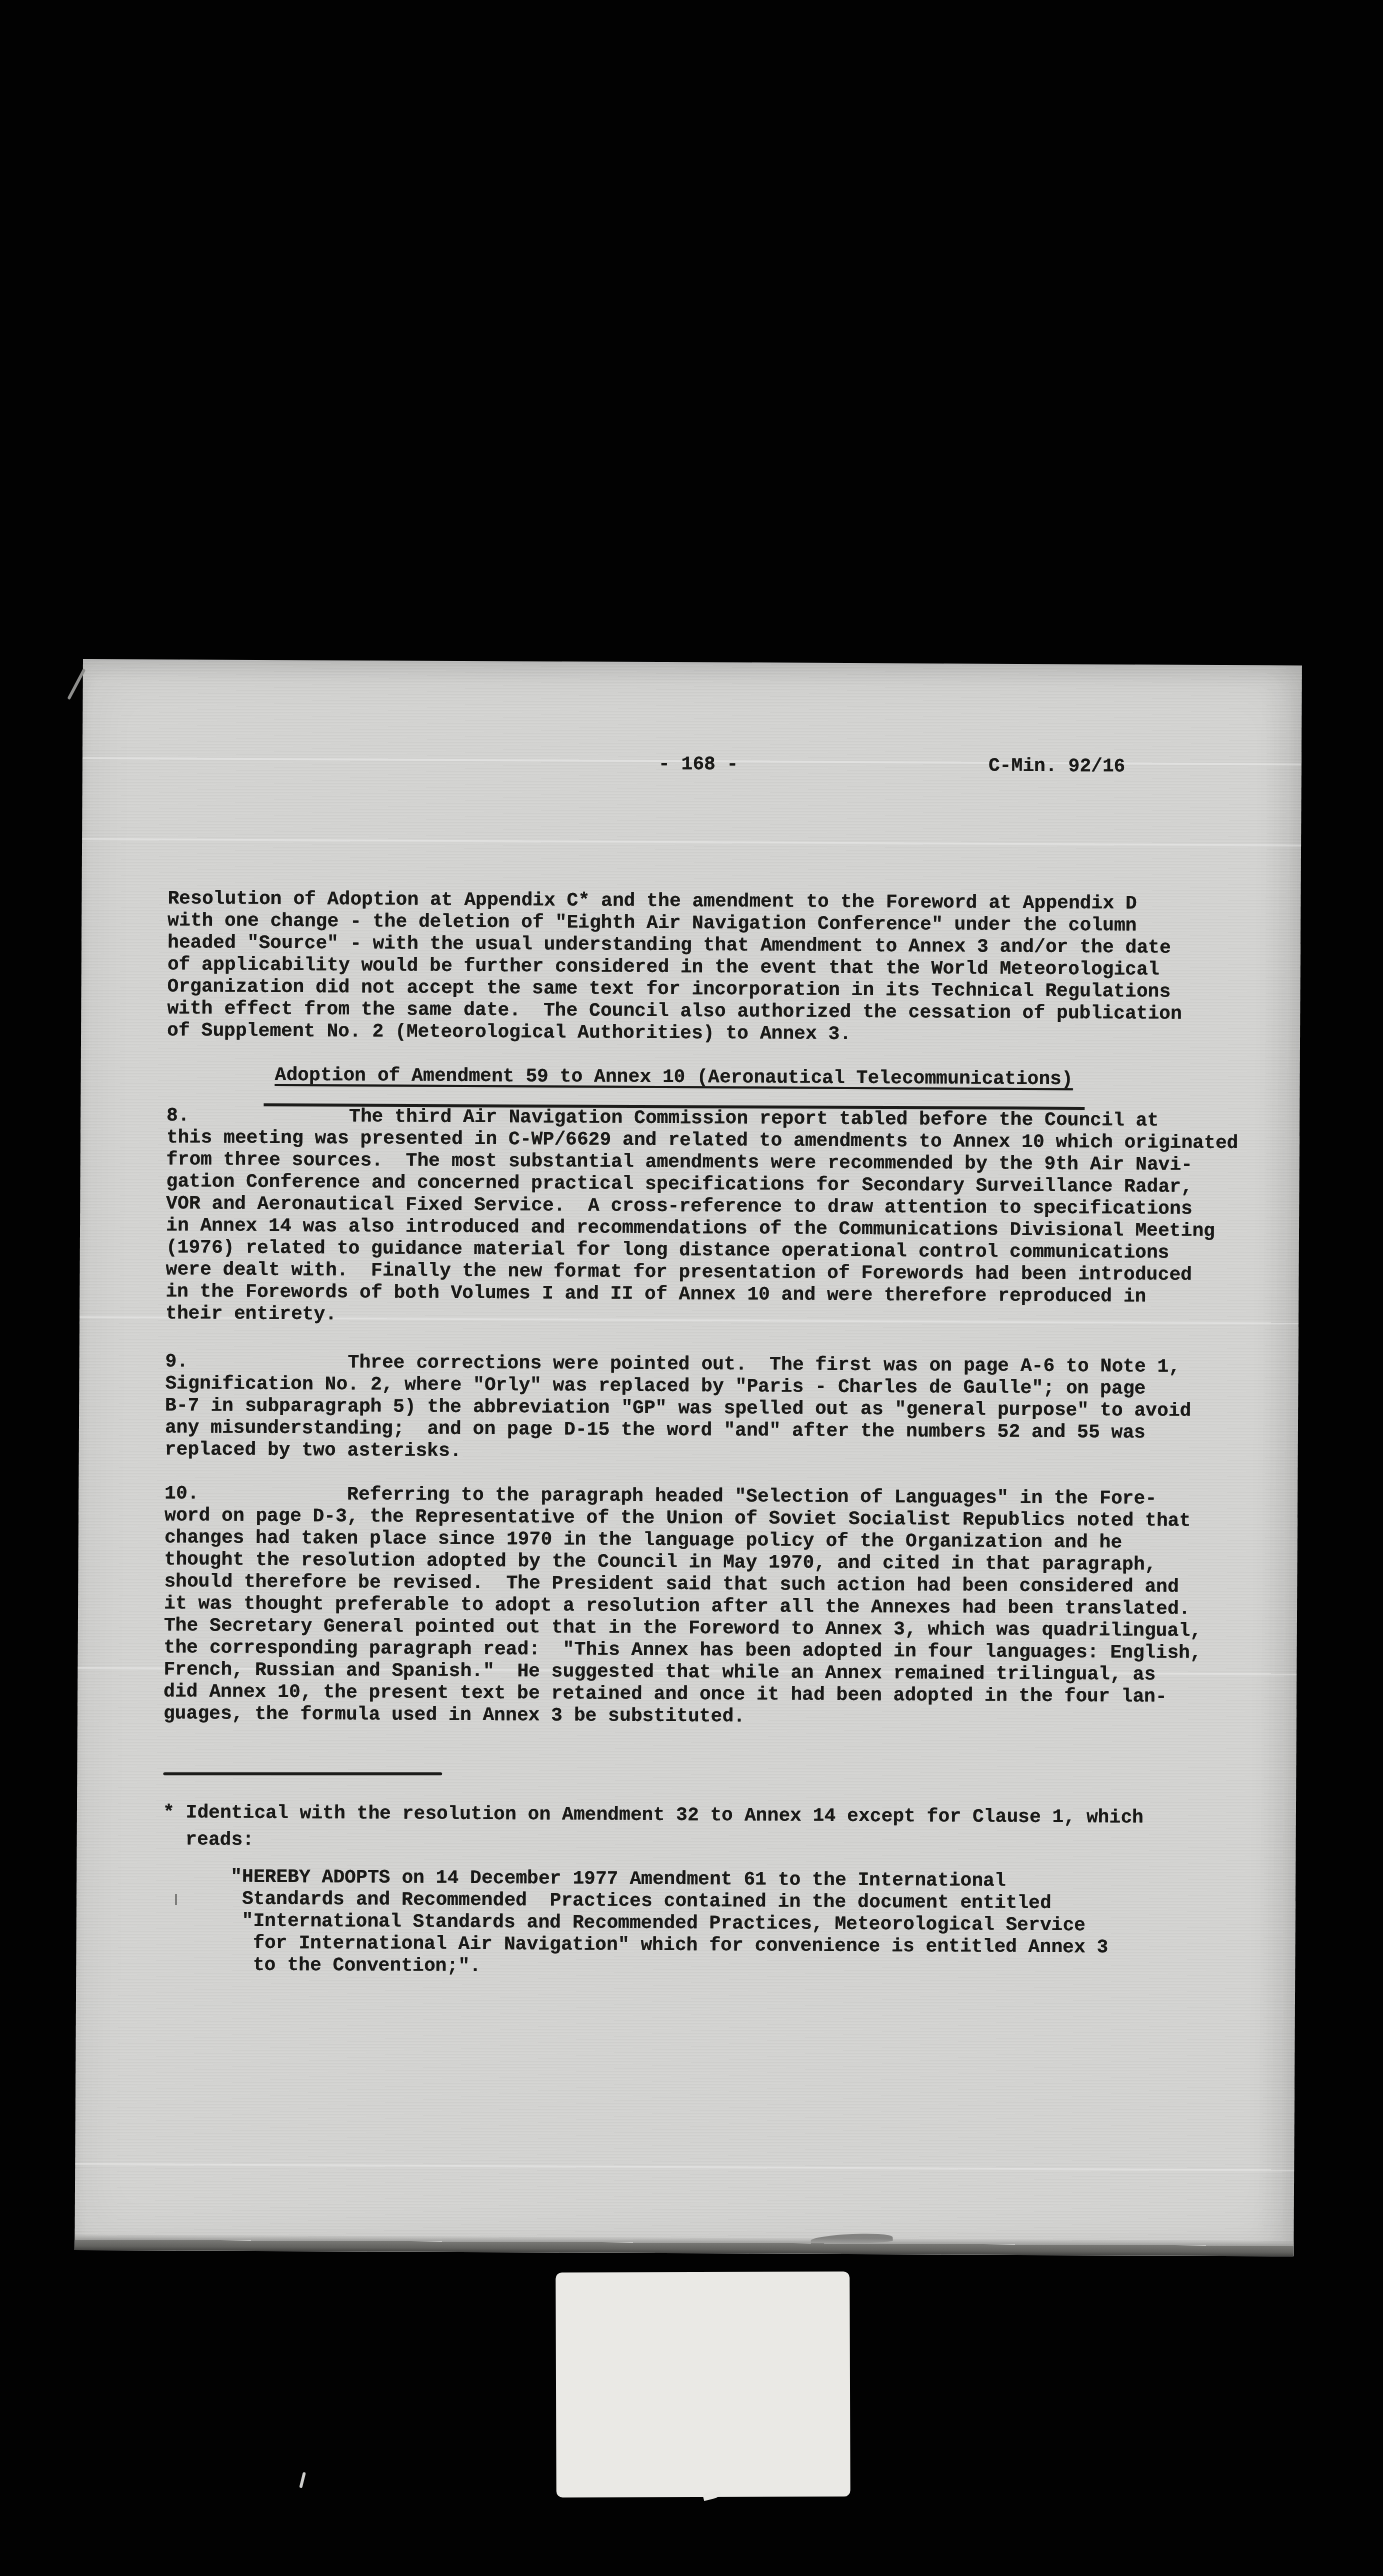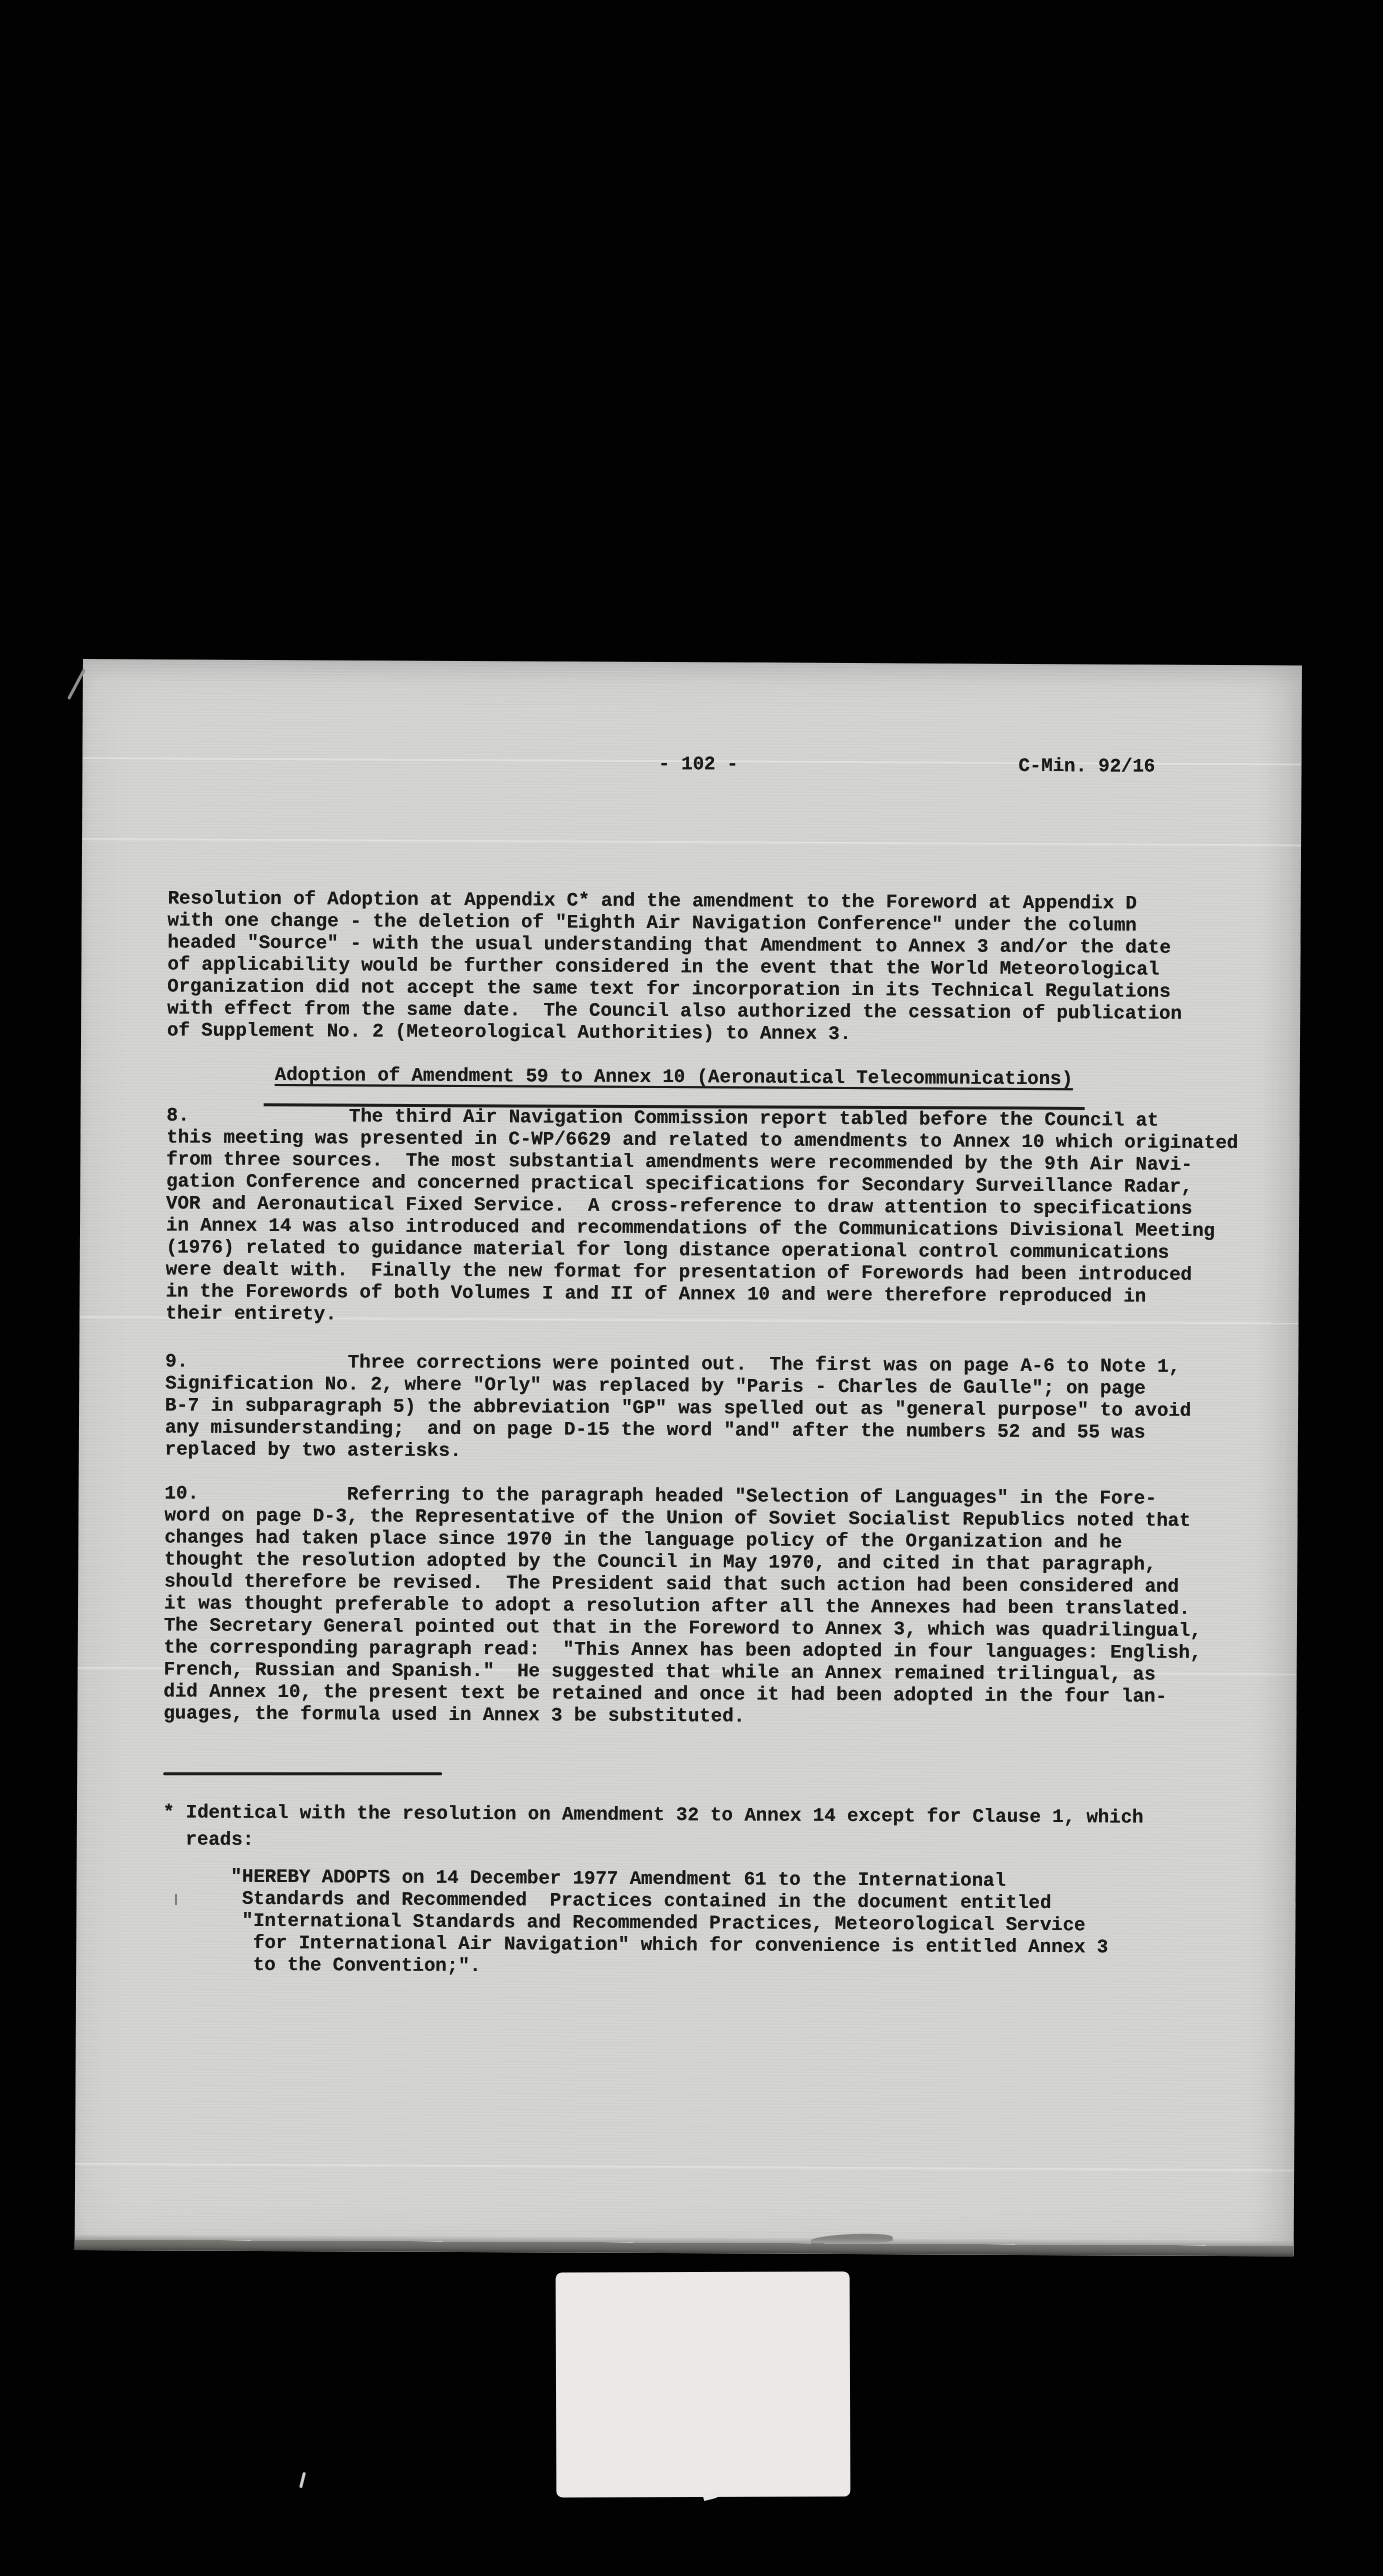--- a/index.html
+++ b/index.html
@@ -102,22 +102,22 @@
 <body>
 
 <div class="page">
 
   <div class="streak" style="top:98px"></div>
   <div class="streak" style="top:179px"></div>
   <div class="streak" style="top:657px"></div>
   <div class="streak" style="top:1008px"></div>
   <div class="streak" style="top:1504px"></div>
 
-  <div class="hdr" style="left:576px; top:91px">- 102 -</div>
-  <div class="hdr" style="left:936px; top:91px">C-Min. 92/16</div>
+  <div class="hdr" style="left:576px; top:91px">- 168 -</div>
+  <div class="hdr" style="left:906px; top:91px">C-Min. 92/16</div>
 
   <section class="tblock" style="top:228px">
       <div class="tline">Resolution of Adoption at Appendix C* and the amendment to the Foreword at Appendix D</div>
       <div class="tline">with one change - the deletion of "Eighth Air Navigation Conference" under the column</div>
       <div class="tline">headed "Source" - with the usual understanding that Amendment to Annex 3 and/or the date</div>
       <div class="tline">of applicability would be further considered in the event that the World Meteorological</div>
       <div class="tline">Organization did not accept the same text for incorporation in its Technical Regulations</div>
       <div class="tline">with effect from the same date.  The Council also authorized the cessation of publication</div>
       <div class="tline">of Supplement No. 2 (Meteorological Authorities) to Annex 3.</div>
     </section>

